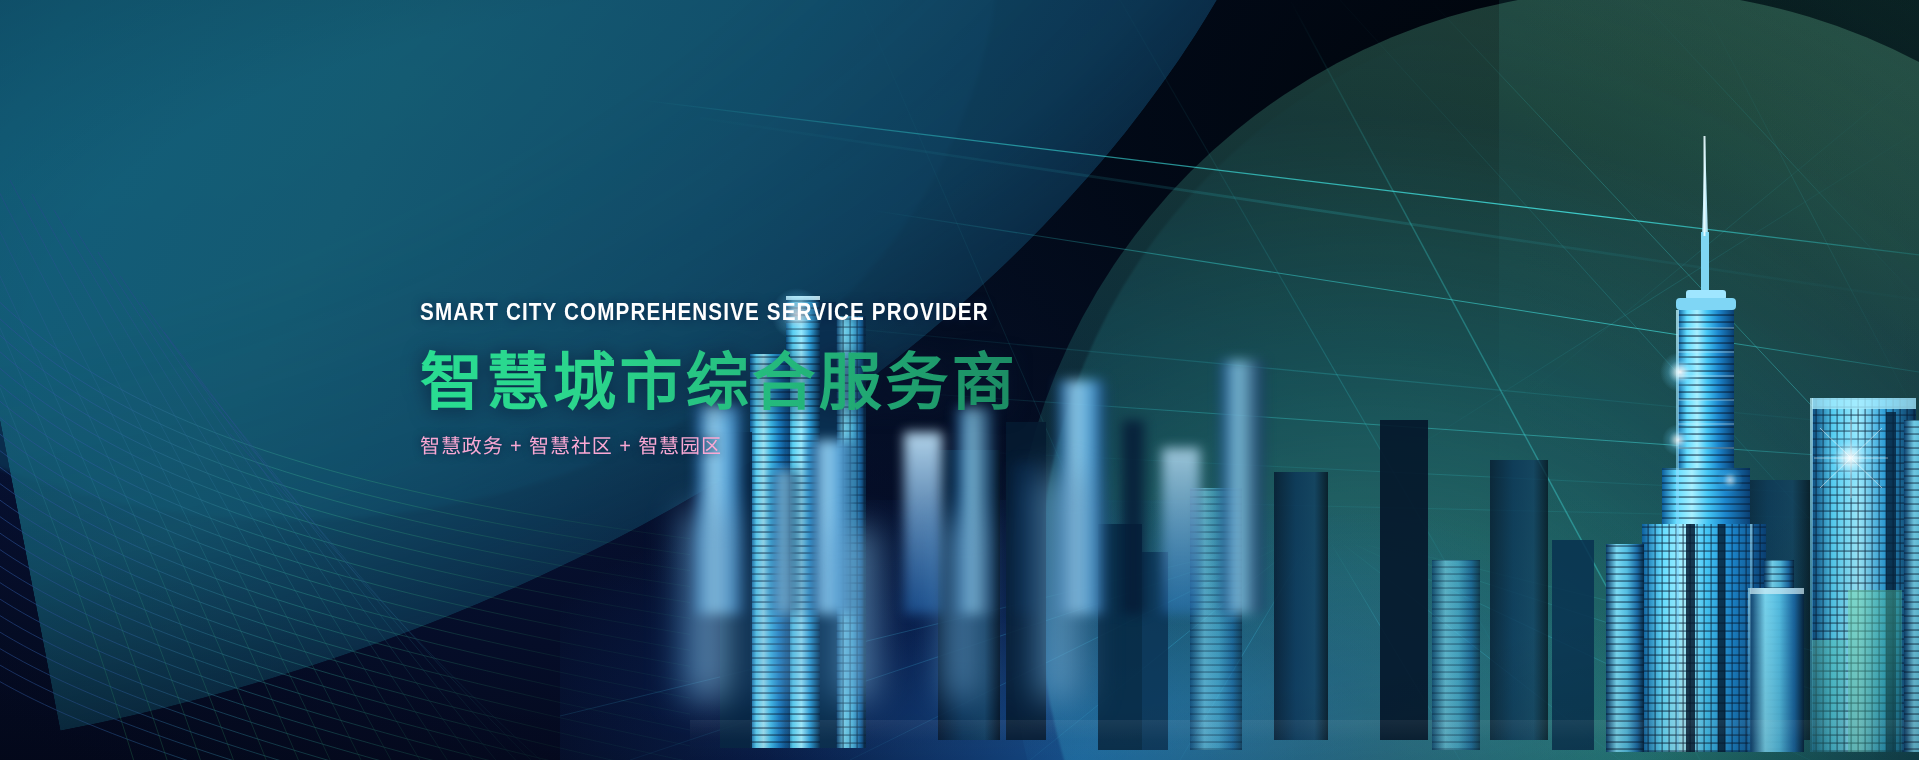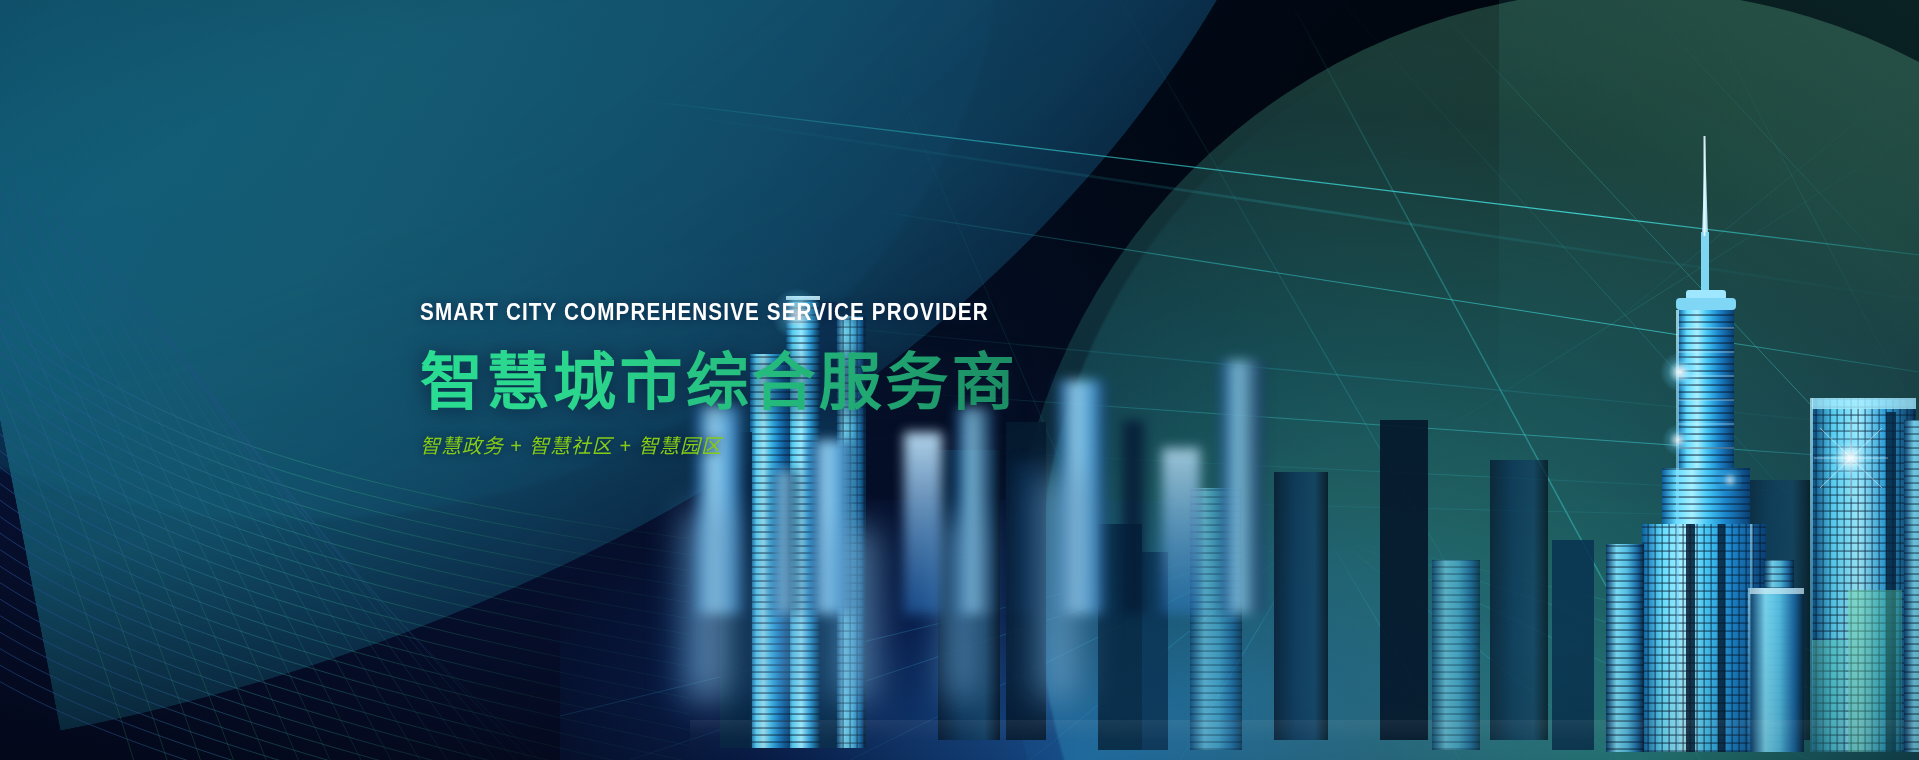--- a/index.html
+++ b/index.html
@@ -177,24 +177,23 @@
     color:transparent;
     -webkit-text-fill-color:transparent;
     filter:drop-shadow(0 2px 10px rgba(8,22,50,.75));
   }
   .subline{
     margin-top:14px;
     font-family:"Liberation Sans","DejaVu Sans",sans-serif;
     font-weight:400;
     font-size:20px;
     letter-spacing:.045em;
-    color:#84cc16;
+    color:#f9a8d4;
     white-space:nowrap;
     text-shadow:0 0 9px rgba(8,22,50,.8);
-    font-style:italic;
   }
 </style>
 </head>
 <body>
 
 <div class="banner">
 
   <div class="sky-base"></div>
   <div class="sky-dark-right"></div>
 

